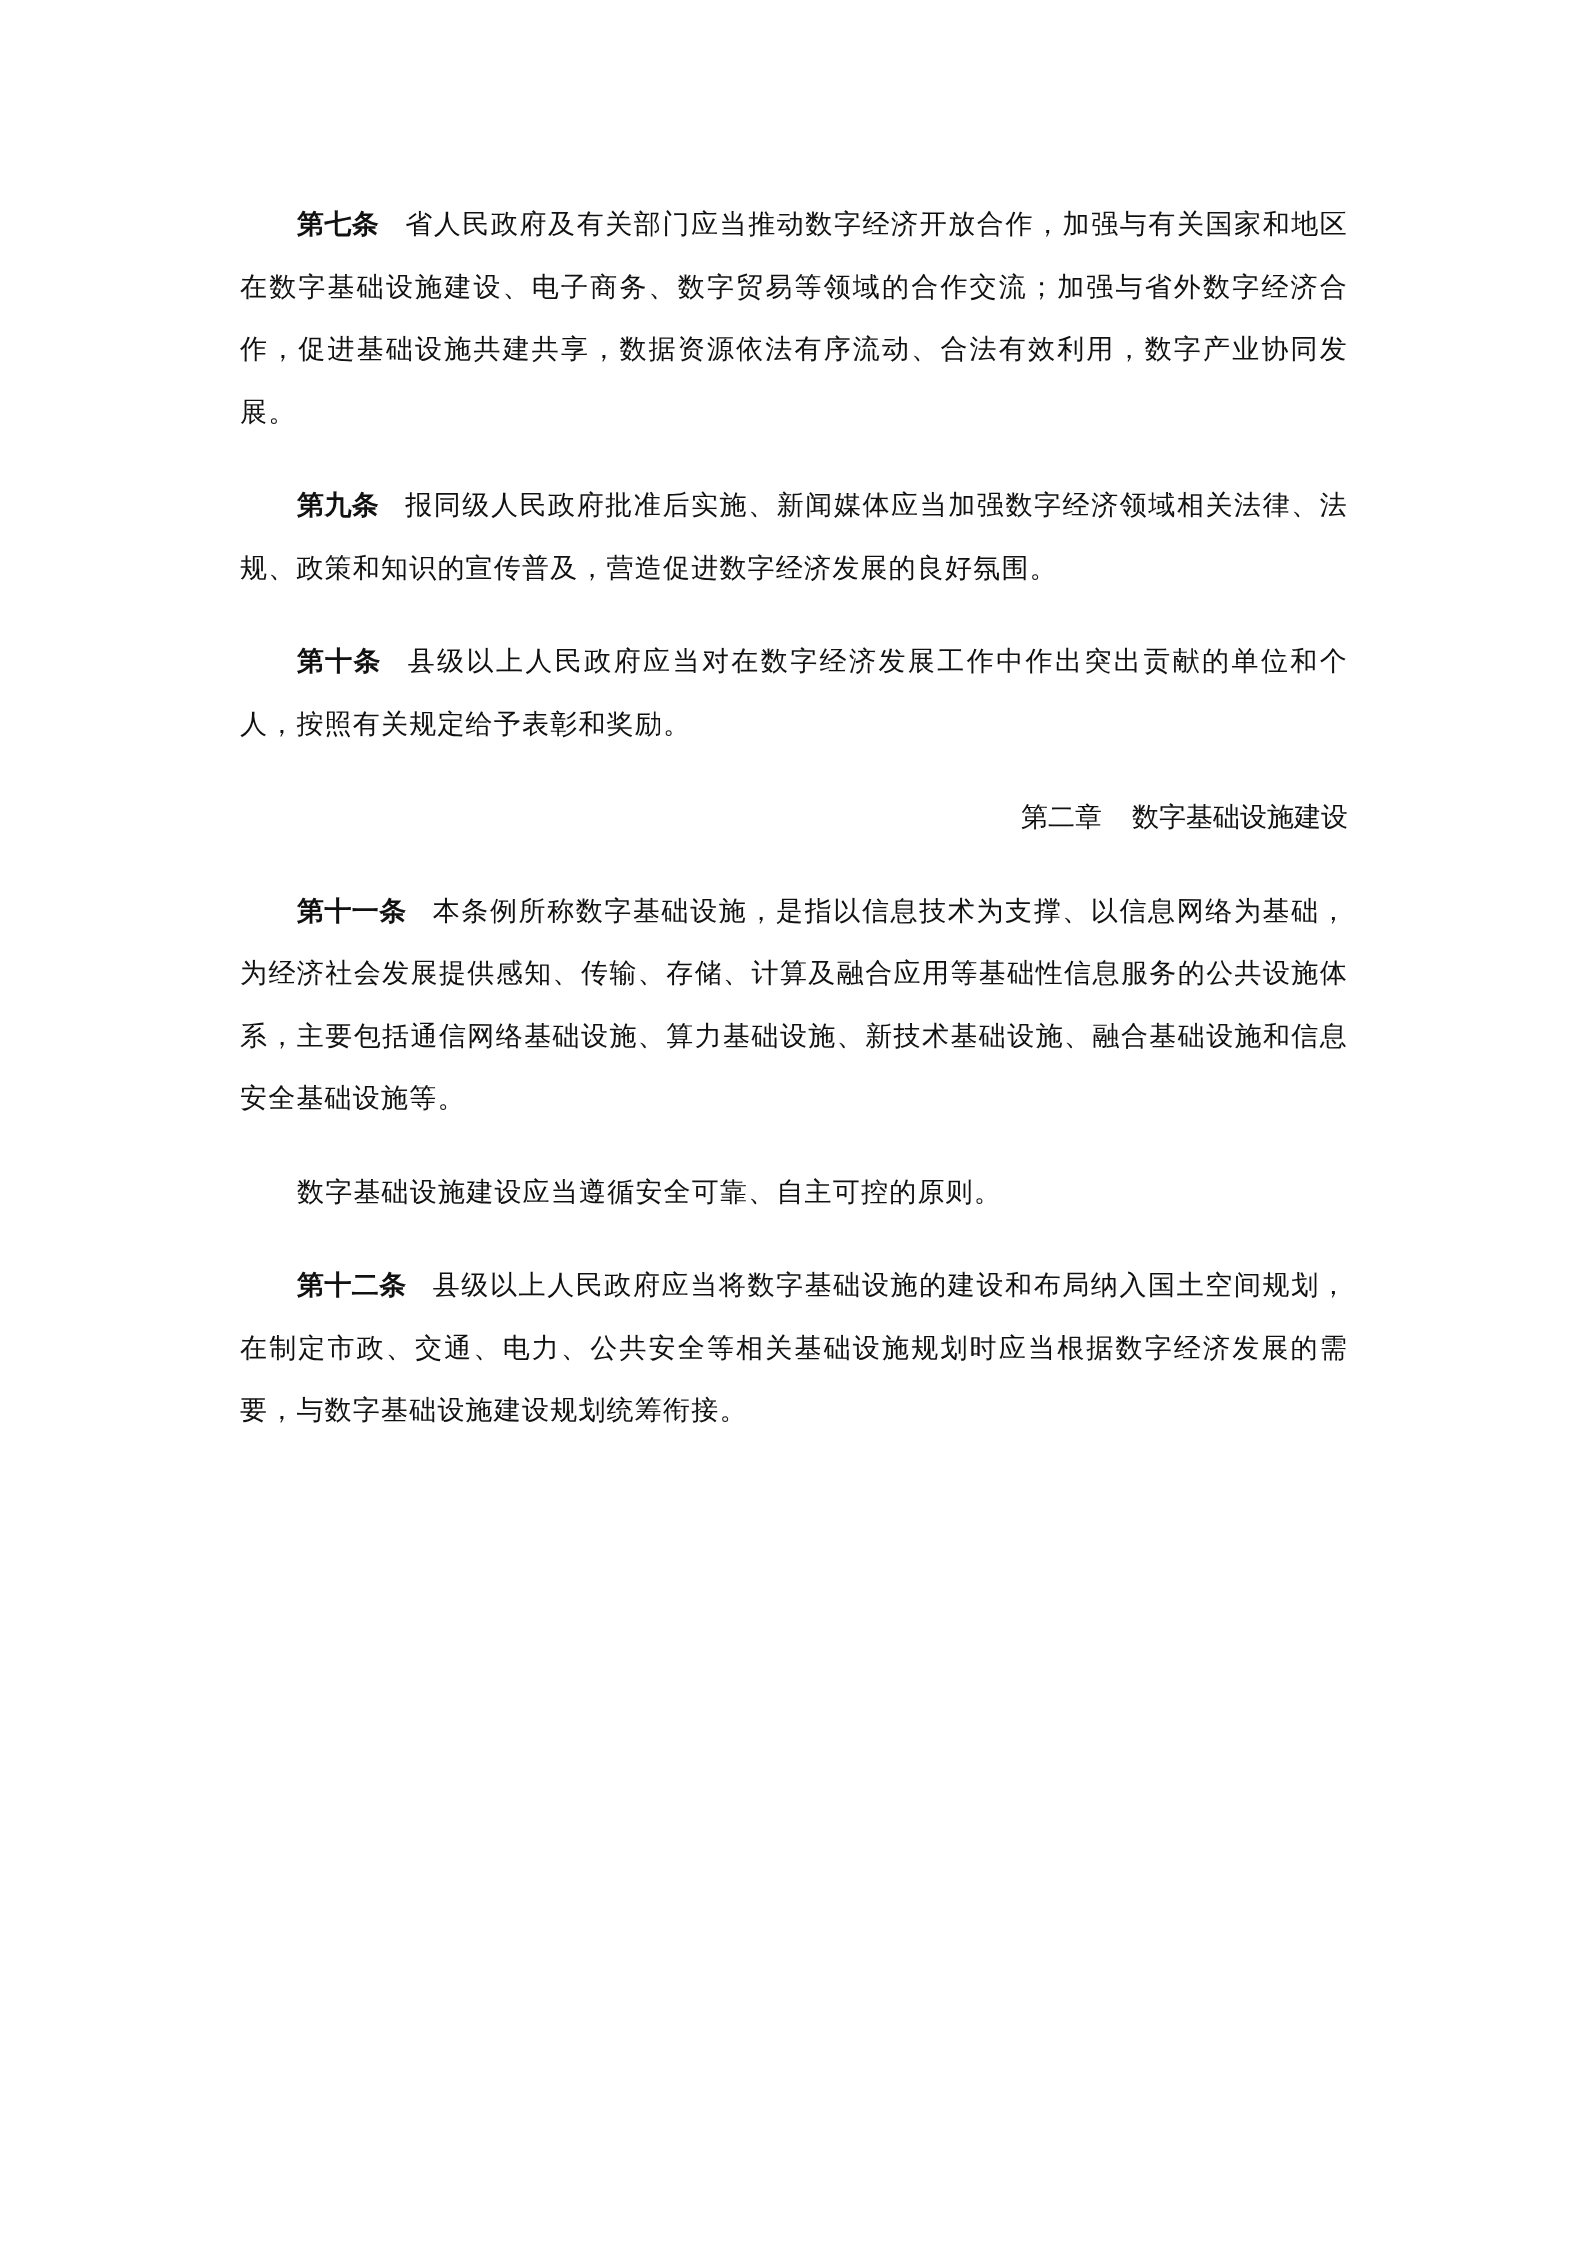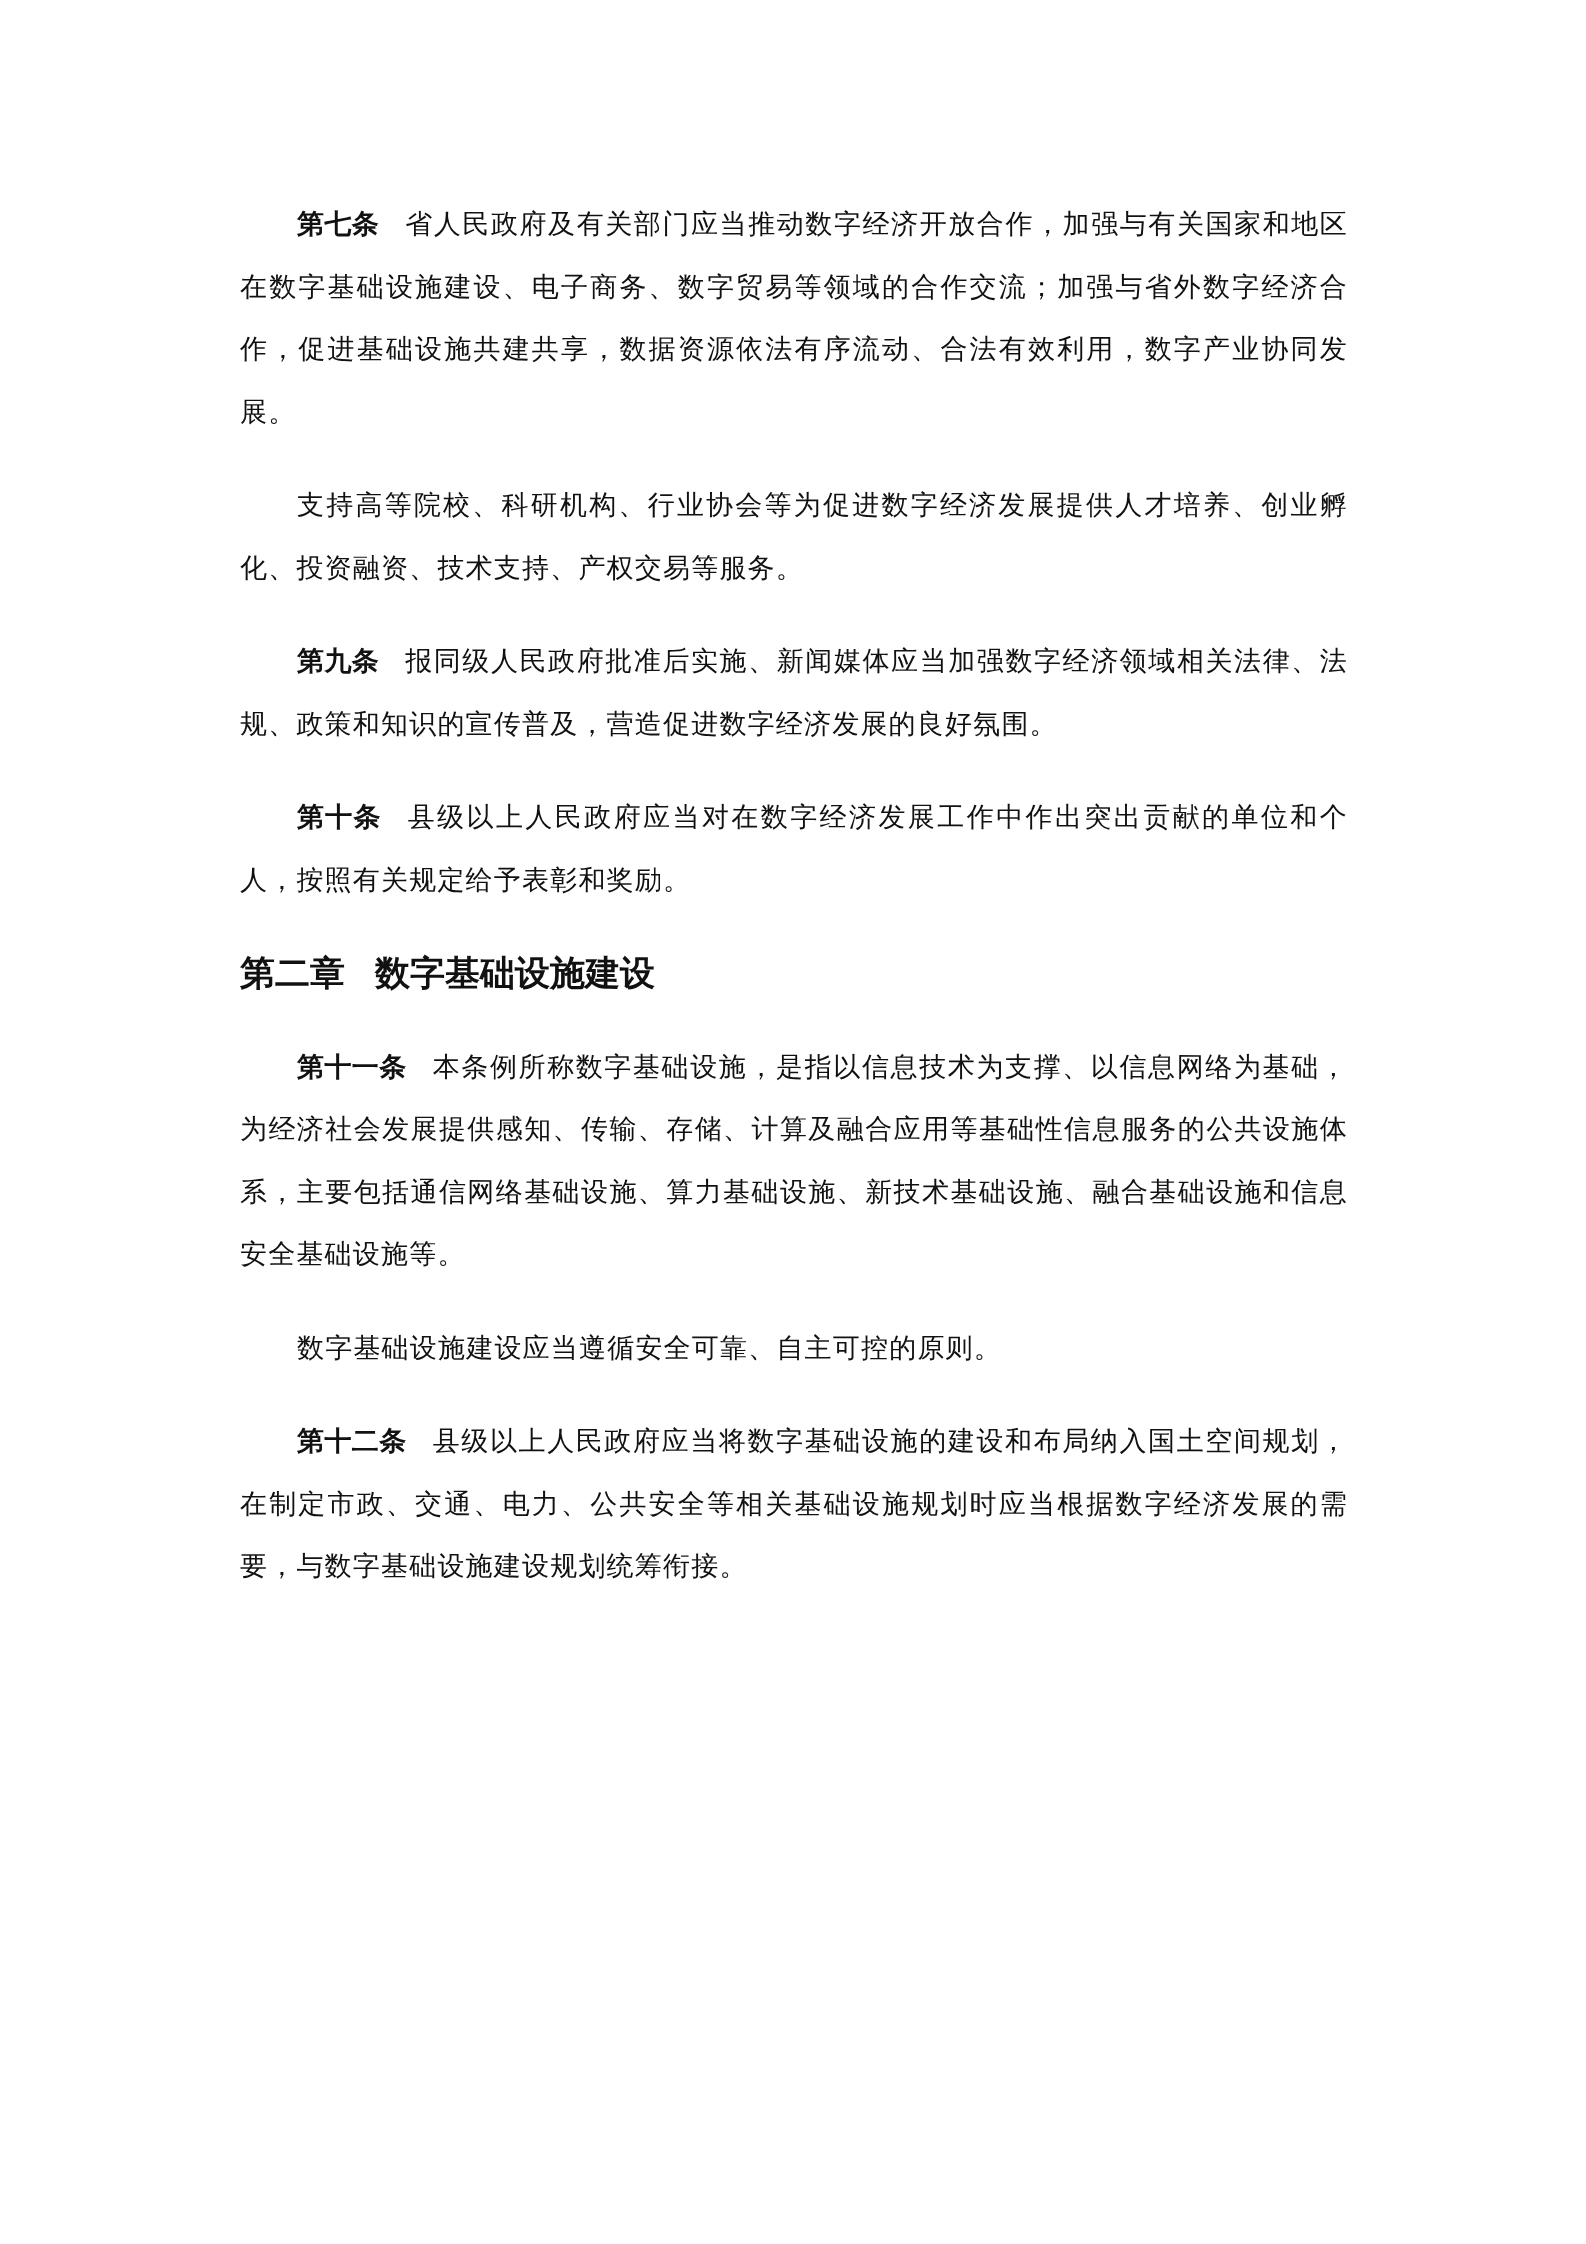--- a/index.html
+++ b/index.html
@@ -31,38 +31,37 @@
       word-break: break-all;
     }
     .para .art {
       font-weight: bold;
       font-family: "DejaVu Sans", "Liberation Sans", sans-serif;
       letter-spacing: 0;
       margin-right: 26px;
     }
     .chapter {
       margin: 0 0 31px 0;
-      font-size: 35px;
+      font-size: 27px;
       line-height: 62.5px;
-      text-align: left;
-      font-weight: bold;
+      text-align: right;
+      font-weight: normal;
       font-family: "DejaVu Sans", "Liberation Sans", sans-serif;
     }
     .chapter .sep { display: inline-block; width: 30px; }
   </style>
 </head>
 <body>
 
 <div class="page">
 
 
   <p class="para"><span class="art">第七条</span><span>省人民政府及有关部门应当推动数字经济开放合作，加强与有关国家和地区在数字基础设施建设、电子商务、数字贸易等领域的合作交流；加强与省外数字经济合作，促进基础设施共建共享，数据资源依法有序流动、合法有效利用，数字产业协同发展。</span></p>
 
 
-  <p class="para"><span>支持高等院校、科研机构、行业协会等为促进数字经济发展提供人才培养、创业孵化、投资融资、技术支持、产权交易等服务。</span></p>
 
   <p class="para"><span class="art">第九条</span><span>报同级人民政府批准后实施、新闻媒体应当加强数字经济领域相关法律、法规、政策和知识的宣传普及，营造促进数字经济发展的良好氛围。</span></p>
 
   <p class="para"><span class="art">第十条</span><span>县级以上人民政府应当对在数字经济发展工作中作出突出贡献的单位和个人，按照有关规定给予表彰和奖励。</span></p>
 
   <h2 class="chapter"><span>第二章</span><span class="sep"></span><span>数字基础设施建设</span></h2>
 
   <p class="para"><span class="art">第十一条</span><span>本条例所称数字基础设施，是指以信息技术为支撑、以信息网络为基础，为经济社会发展提供感知、传输、存储、计算及融合应用等基础性信息服务的公共设施体系，主要包括通信网络基础设施、算力基础设施、新技术基础设施、融合基础设施和信息安全基础设施等。</span></p>
 
   <p class="para"><span>数字基础设施建设应当遵循安全可靠、自主可控的原则。</span></p>

